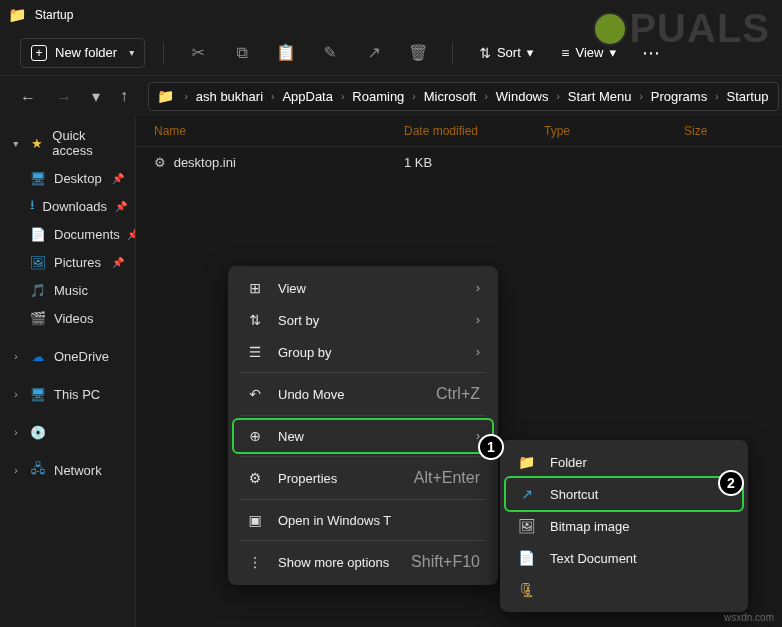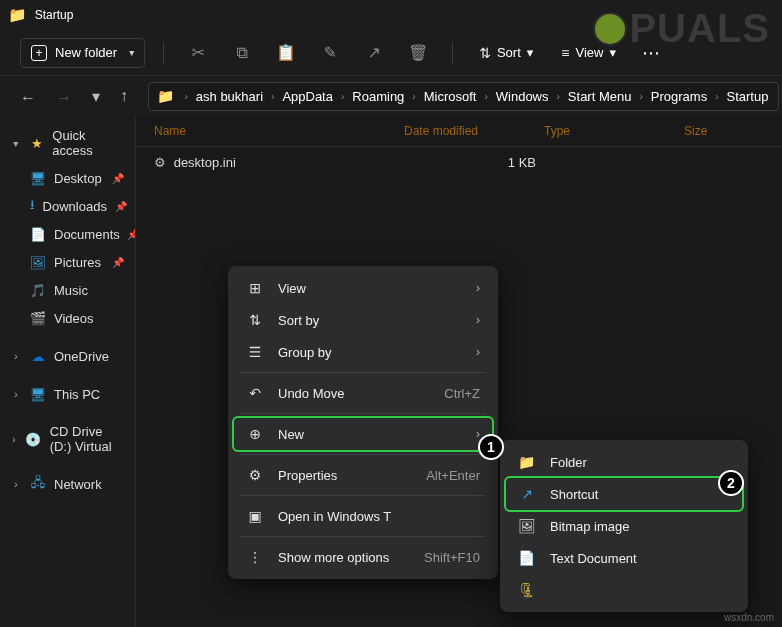--- a/index.html
+++ b/index.html
@@ -39,27 +39,27 @@
     .side-item .chev { width:12px; font-size:10px; color:#aaa; display:inline-block; text-align:center; }
     .side-item .ico { width:16px; height:16px; display:inline-flex; justify-content:center; align-items:center; font-size:13px; }
     .side-item .pin { margin-left:auto; color:#888; font-size:10px; }
     .ico-star{color:#f5c842;} .ico-desk{color:#3aa0da;} .ico-dl{color:#3aa0da;} .ico-doc{color:#3aa0da;} .ico-pic{color:#3aa0da;} .ico-music{color:#d64aa3;} .ico-vid{color:#7a3fd6;} .ico-one{color:#0a6fd1;} .ico-pc{color:#3aa0da;} .ico-cd{color:#ccc;} .ico-net{color:#3aa0da;}
 
     .content { flex:1; background:#191919; }
     .col-head { display:grid; grid-template-columns: 250px 140px 140px 80px; padding:8px 18px; color:#a16207; font-size:12px; border-bottom:1px solid #2a2a2a; }
     .file-row { display:grid; grid-template-columns: 250px 140px 140px 80px; padding:8px 18px; color:#ddd; font-size:13px; align-items:center; cursor:pointer; }
     .file-row .name-cell { display:flex; align-items:center; gap:8px; }
     .file-ico { color:#bbb; }
-    .size-cell { text-align:right; padding-right:8px; }
+    .size-cell { text-align:left; padding-right:8px; }
 
     
     .ctx-menu { position:absolute; background:#2c2c2c; border-radius:8px; box-shadow:0 8px 24px rgba(0,0,0,.6); padding:6px; }
     .ctx-item { display:flex; align-items:center; gap:14px; padding:8px 12px; color:#eee; font-size:13px; border-radius:4px; cursor:pointer; position:relative; }
     .ctx-item .mi { width:18px; text-align:center; font-size:14px; color:#ddd; }
-    .ctx-item .shortcut { margin-left:auto; color:#999; font-size:13px; }
+    .ctx-item .shortcut { margin-left:auto; color:#999; font-size:16px; }
     .ctx-item .arrow { margin-left:auto; color:#aaa; font-size:12px; }
     .ctx-sep { height:1px; background:#3f3f3f; margin:4px 6px; }
     .ctx-item.highlight-new { outline:2px solid #2ecc40; border-radius:4px; }
     .ctx-item.highlight-shortcut { outline:2px solid #2ecc40; border-radius:4px; }
 
     
     .bubble { position:absolute; width:26px; height:26px; border-radius:50%; background:#000; border:2.5px solid #fff; color:#fff; font-weight:700; font-size:14px; display:flex; justify-content:center; align-items:center; z-index:50; }
 
     .watermark { position:absolute; bottom:4px; right:8px; color:#666; font-size:10px;text-align:center; }
   </style>
@@ -170,21 +170,20 @@
         <span>OneDrive</span>
       </div>
     <div class="side-item" style="margin-top:10px">
         <span class="chev">›</span>
         <span class="ico ico-pc">🖥</span>
         <span>This PC</span>
       </div>
     <div class="side-item" style="margin-top:10px">
         <span class="chev">›</span>
         <span class="ico ico-cd">💿</span>
-        <span>CD Drive (D:) Virtual</span>
       </div>
     <div class="side-item" style="margin-top:10px">
         <span class="chev">›</span>
         <span class="ico ico-net">🖧</span>
         <span>Network</span>
       </div>
   </div>
 
   <div class="content">
     <div class="col-head">

